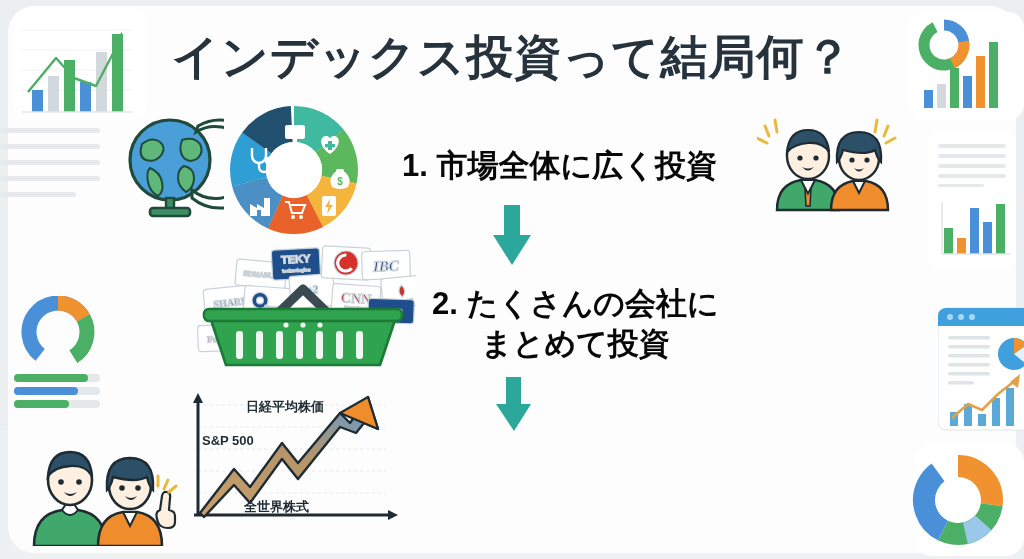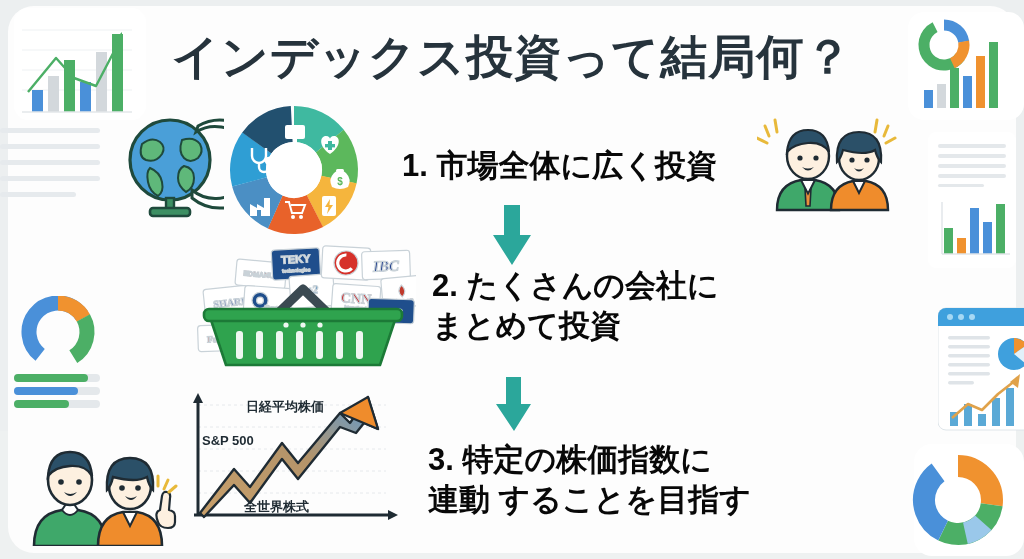--- a/index.html
+++ b/index.html
@@ -42,21 +42,21 @@
     position: absolute;
     z-index: 40;
     color: #080808;
     font-weight: 700;
     font-size: 31px;
     line-height: 1.28;
     letter-spacing: 0px;
     white-space: pre-line;
   }
   #point-1 { left: 392px; top: 146px; margin-left: 10px; }
-  #point-2 { left: 432px; top: 266px; }
+  #point-2 { left: 432px; top: 284px; text-align: center; }
   #point-3 { left: 428px; top: 440px; }
 
   
   .flow-arrow { position: absolute; z-index: 40; }
   #arrow-1 { left: 488px; top: 205px; }
   #arrow-2 { left: 492px; top: 377px; }
 
   
   .illus { position: absolute; z-index: 30; }
   #globe        { left: 120px; top: 112px; }
@@ -481,16 +481,14 @@
   </div>
   <div class="flow-arrow" id="arrow-2">
     <svg width="44" height="56" viewBox="0 0 44 56">
       <path d="M14,0 h15 v27 h10 L22,54 L4,27 h10 z" fill="#2ba79b"></path>
     </svg>
   </div>
 
   <div class="point" id="point-1">1. 市場全体に広く投資</div>
   <div class="point" id="point-2">2. たくさんの会社に
   まとめて投資</div>
-  <div class="point" id="point-3">3. 特定の株価指数に
-  連動 することを目指す</div>
 
 </div>
 
 </body></html>

